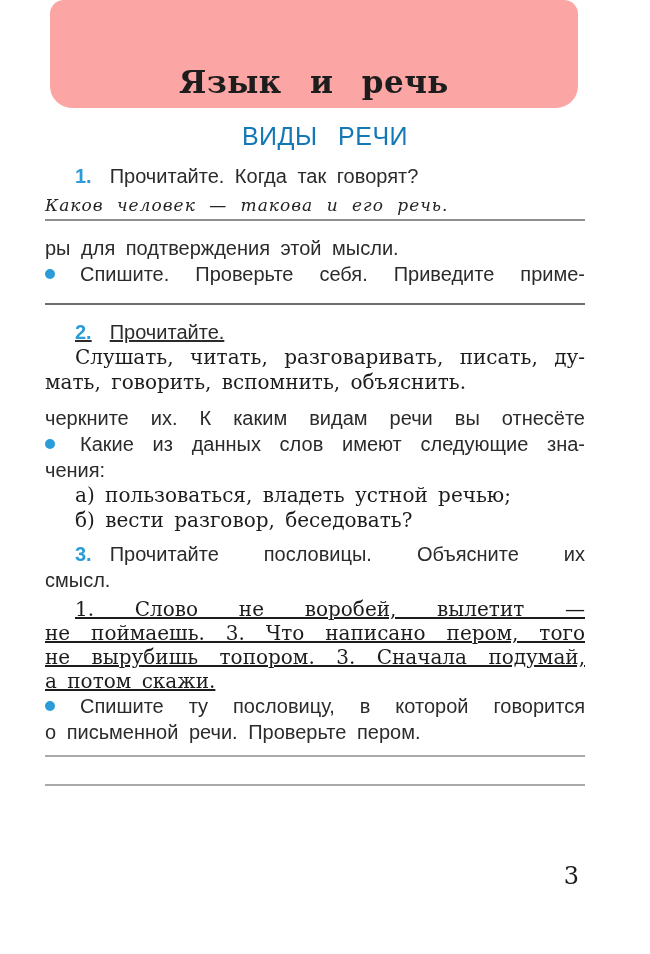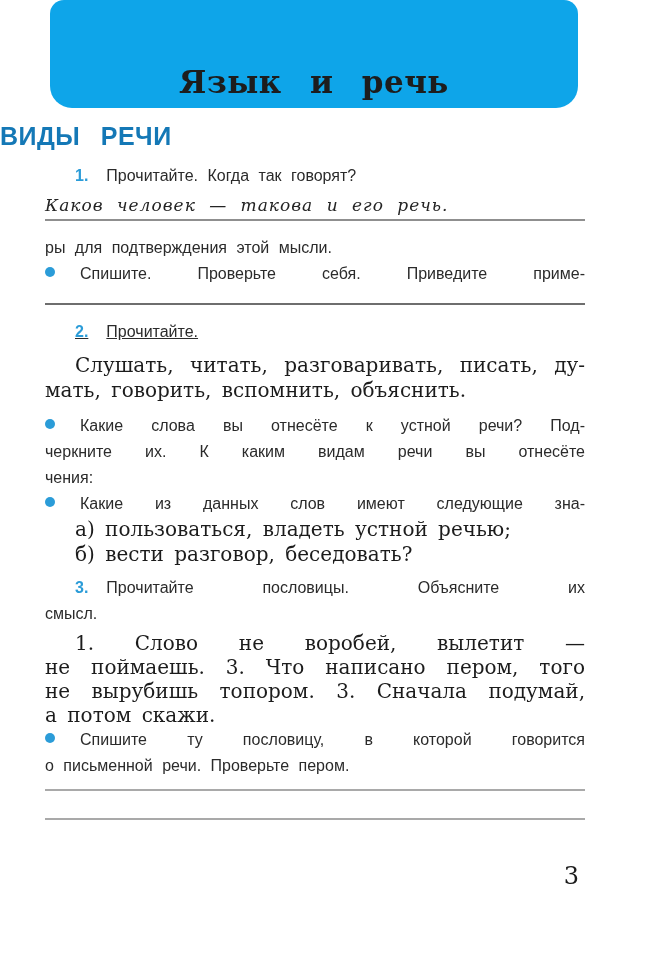--- a/index.html
+++ b/index.html
@@ -9,52 +9,52 @@
     position: relative;
     overflow: hidden;
     font-family: "Liberation Sans", sans-serif;
     -webkit-font-smoothing: antialiased;
   }
 
   
   .banner {
     margin-left: 50px;
     width: 528px; height: 108px;
-    background: #0ea5e9;
+    background: #fca5a5;
     border-radius: 14px 14px 22px 22px;
     display: flex; align-items: flex-end; justify-content: center;
     box-sizing: border-box;
     padding-bottom: 8px;
   }
   .banner-title {
     font-family: "DejaVu Serif", serif;
     font-weight: bold;
     font-size: 31px;
     color: #1d1d1d;
     word-spacing: 17px;
     letter-spacing: 0.5px;
   }
 
   .section-title {
     margin-top: 14px;
-    text-align: left;
-    font-weight: bold;
+    text-align: center;
+    font-weight: normal;
     font-size: 25px;
     color: #1478b6;
     word-spacing: 13px;
     letter-spacing: 0.5px;
   }
 
   .content {
     padding: 0 65px 0 45px;
   }
 
   
   .line { display: block; }
-  .sans { font-size: 16px; line-height: 26px; color: #2b2b2b; word-spacing: 5px; }
+  .sans { font-size: 20px; line-height: 26px; color: #2b2b2b; word-spacing: 5px; }
   .serif {
     font-family: "DejaVu Serif", serif;
     font-size: 20px; line-height: 25px;
     color: #1c1c1c; word-spacing: 4px;
   }
   .j { text-align: justify; text-align-last: justify; }
   .ind { padding-left: 30px; }
 
   .num { color: #2b9cd8; font-weight: bold; margin-right: 18px; }
   .dot {
@@ -82,23 +82,23 @@
     line-height: 28px;
     color: #242424;
     letter-spacing: 1px;
     word-spacing: 7px;
     white-space: nowrap;
   }
 
   .bullet-para  { margin-top: 14px; }
   .bullet-para2 { margin-top: 10px; }
   .bullet-para3 { }
-  .words-para   { margin-top: 8px; }
+  .words-para   { }
   .proverbs     { margin-top: 4px; }
-  .proverbs .line { line-height: 24px; }
+  .proverbs .line { line-height: 24px; text-decoration: underline; }
 
   .rule {
     border: none;
     height: 2px;
     background: #6e6e6e;
     margin: 16px 0 0 0;
   }
 
   .writing-area { margin-top: 10px; }
   .wline { height: 0; border-top: 2px solid #a9a9a9; }
@@ -140,27 +140,26 @@
 
   <div>
     <div class="line sans ind ex-head2"><span class="num">2.</span><span>Прочитайте.</span></div>
 
     <div class="words-para">
       <div class="line serif ind j">Слушать, читать, разговаривать, писать, ду-</div>
       <div class="line serif">мать, говорить, вспомнить, объяснить.</div>
     </div>
 
     <div class="bullet-para2">
-      <div class="line sans j"><span class="dot"></span><span>Какие слова вы отнесёте к устной речи? Под-</span></div>
       <div class="line sans j">черкните их. К каким видам речи вы отнесёте</div>
     </div>
 
     <div>
+      <div class="line sans j"><span class="dot"></span><span>Какие из данных слов имеют следующие зна-</span></div>
       <div class="line sans">чения:</div>
-      <div class="line sans j"><span class="dot"></span><span>Какие из данных слов имеют следующие зна-</span></div>
     </div>
 
     <div class="line serif ind">а) пользоваться, владеть устной речью;</div>
     <div class="line serif ind">б) вести разговор, беседовать?</div>
   </div>
 
   <div>
     <div class="line sans ind j ex-head3"><span class="num">3.</span><span>Прочитайте пословицы. Объясните их</span></div>
     <div class="line sans">смысл.</div>
 

